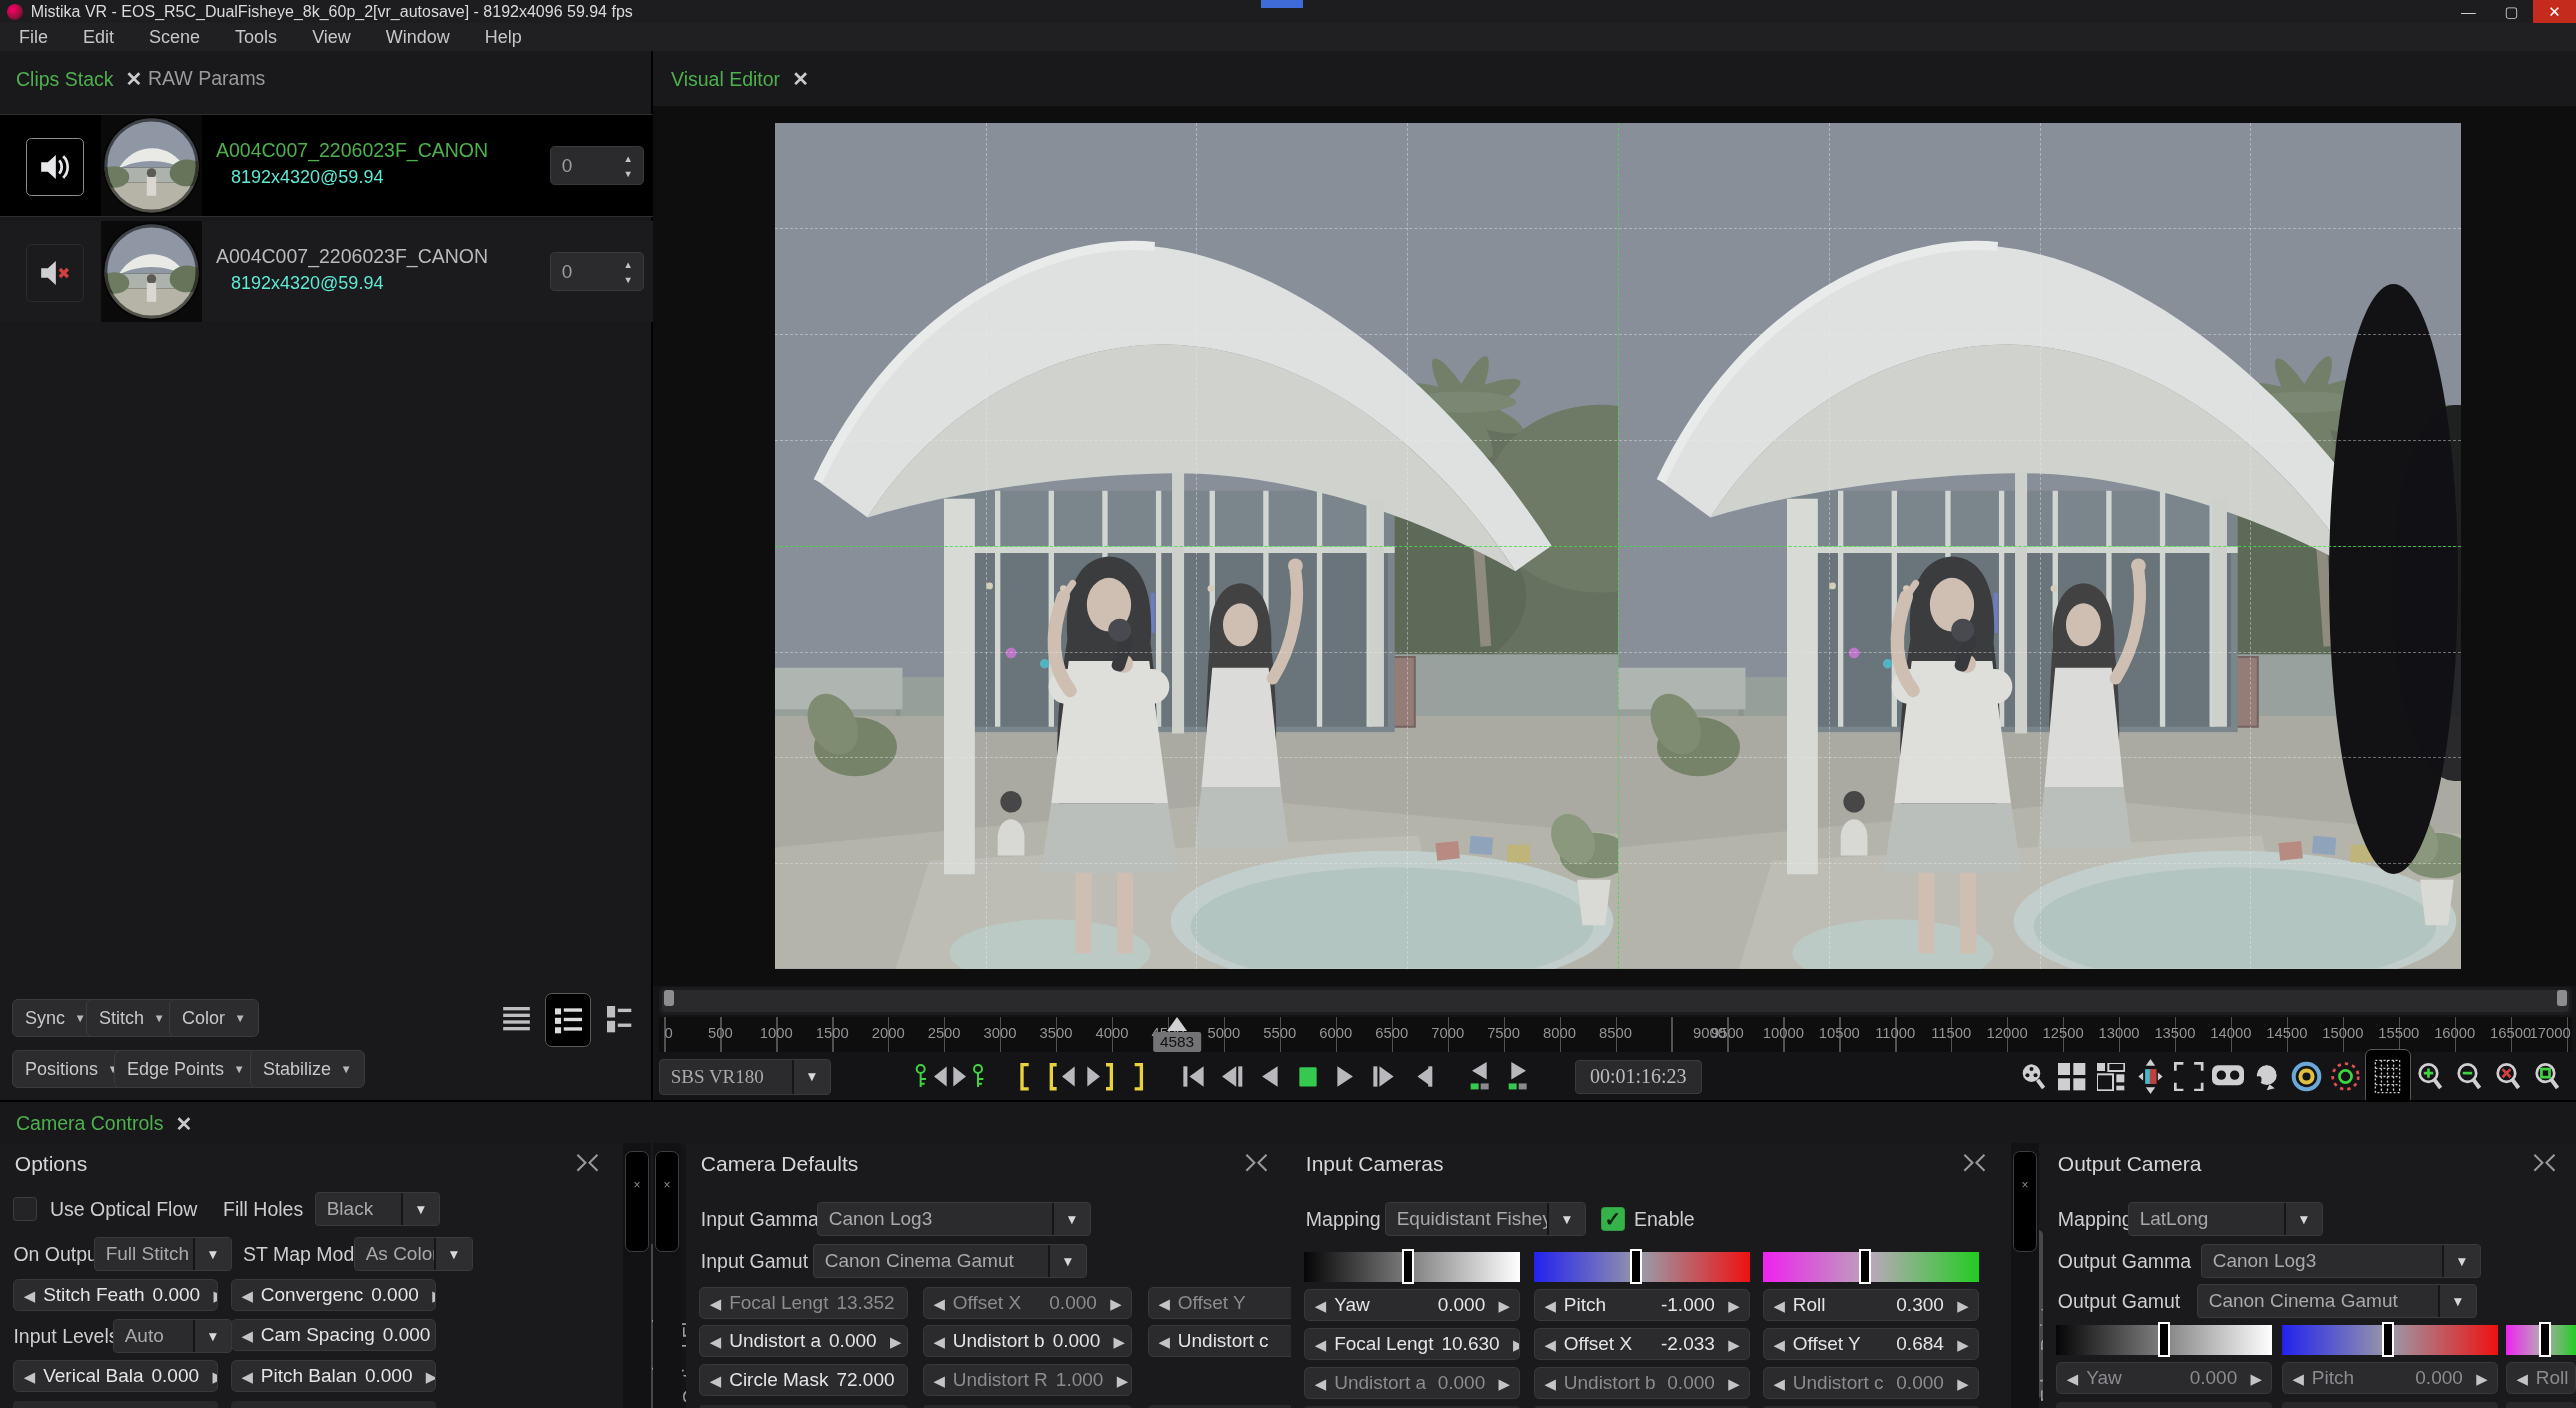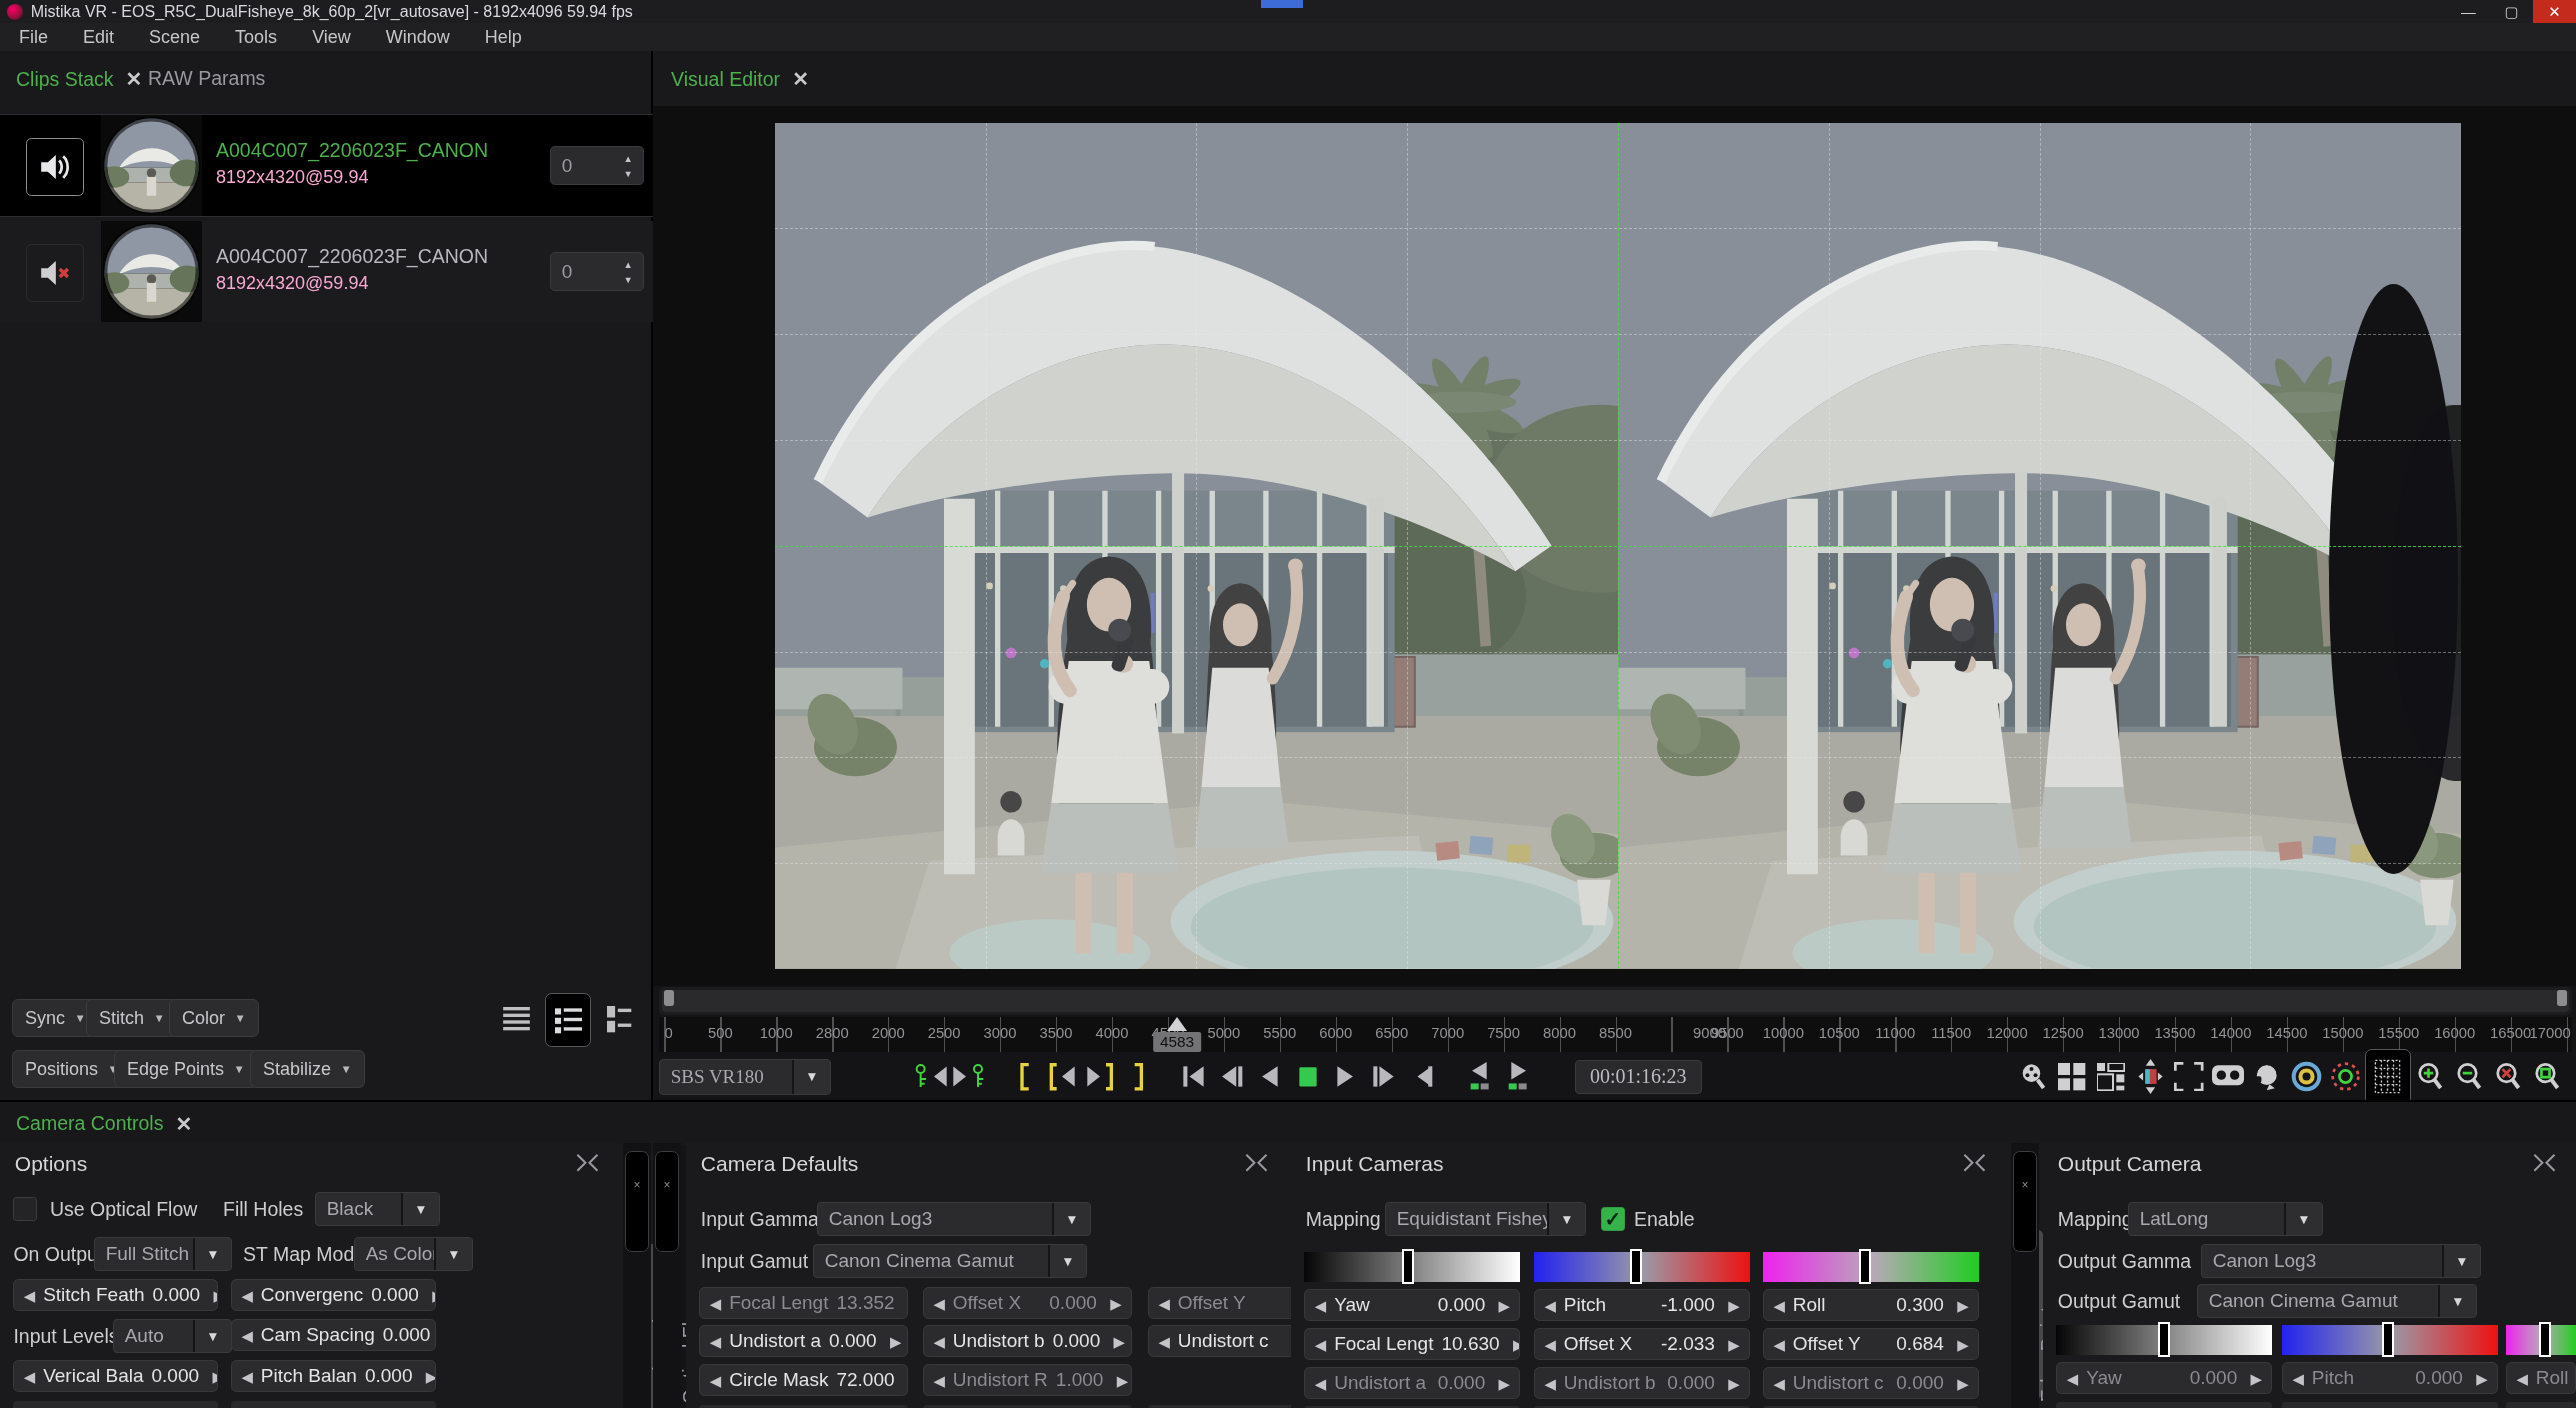--- a/index.html
+++ b/index.html
@@ -43,21 +43,21 @@
   .vstrip .vbtn{position:absolute;top:8px;left:2px;right:2px;height:101px;background:#000;border:1.3px solid #3d3d40;
                 border-radius:6.7px;color:#8a8a8e;font-size:12px;display:flex;justify-content:center;padding-top:25.5px;box-sizing:border-box;}
   .vstrip .vtext{position:absolute;left:50%;top:58%;transform:translateX(-50%);writing-mode:vertical-rl;
                  text-orientation:mixed;rotate:180deg;font-size:19.5px;color:#9c9ca0;white-space:nowrap;}
   .scrollpill{position:absolute;width:10.7px;border-radius:5.4px;background:#48484b;}
   .sliver{position:absolute;height:8px;background:#29292b;border-radius:4px 4px 0 0;}
   .collapse-ic{position:absolute;width:29.5px;height:21.5px;}
   
   .cliprow{position:absolute;left:0;width:653px;height:101px;display:flex;align-items:center;}
   .clipname{font-size:19.5px;}
-  .clipinfo{font-size:18px;color:#f9a8d4;margin-top:5.4px;}
+  .clipinfo{font-size:18px;color:#5eead4;margin-top:5.4px;margin-left:15px;}
   .offsetbox{position:absolute;left:550px;width:94px;height:39px;background:#2b2b2d;border:0.7px solid #3a3a3c;border-radius:4.7px;
              display:flex;align-items:center;box-sizing:border-box;}
   .offsetbox .num{flex:1;padding-left:10.7px;font-size:19px;color:#9d9da1;}
   .offsetbox .arrows{width:29.5px;display:flex;flex-direction:column;align-items:center;gap:4px;color:#c4c4c8;font-size:9.4px;}
   .toolbtn{position:absolute;height:38px;background:#2c2c2e;border:0.7px solid #3b3b3d;border-radius:6px;
            display:flex;align-items:center;justify-content:center;gap:9.4px;font-size:18px;color:#c8c8cb;box-sizing:border-box;padding:0 12px;}
   .caret{font-size:11.4px;color:#b8b8bb;}
   
   .viewer{left:653px;top:106px;width:1923px;height:880px;background:#0e0e0f;}
   .vimg{position:absolute;left:122px;top:17.4px;width:1686px;height:846px;overflow:hidden;background:#878e99;}
@@ -382,21 +382,21 @@
   </div>
   <div class="abs ruler" id="ruler">
     <div id="ruler-ticks" class="abs" style="left:5.4px;right:5.4px;top:0;bottom:0;">
         <div class="rtick" style="left: 0%;"></div>
         <div class="rlabel" style="left: 0%; transform: translateX(0px);">0</div>
         <div class="rtick" style="left: 2.94118%;"></div>
         <div class="rlabel" style="left: 2.94118%;">500</div>
         <div class="rtick" style="left: 5.88235%;"></div>
         <div class="rlabel" style="left: 5.88235%;">1000</div>
         <div class="rtick" style="left: 8.82353%;"></div>
-        <div class="rlabel" style="left: 8.82353%;">2800</div>
+        <div class="rlabel" style="left: 8.82353%;">1500</div>
         <div class="rtick" style="left: 11.7647%;"></div>
         <div class="rlabel" style="left: 11.7647%;">2000</div>
         <div class="rtick" style="left: 14.7059%;"></div>
         <div class="rlabel" style="left: 14.7059%;">2500</div>
         <div class="rtick" style="left: 17.6471%;"></div>
         <div class="rlabel" style="left: 17.6471%;">3000</div>
         <div class="rtick" style="left: 20.5882%;"></div>
         <div class="rlabel" style="left: 20.5882%;">3500</div>
         <div class="rtick" style="left: 23.5294%;"></div>
         <div class="rlabel" style="left: 23.5294%;">4000</div>

